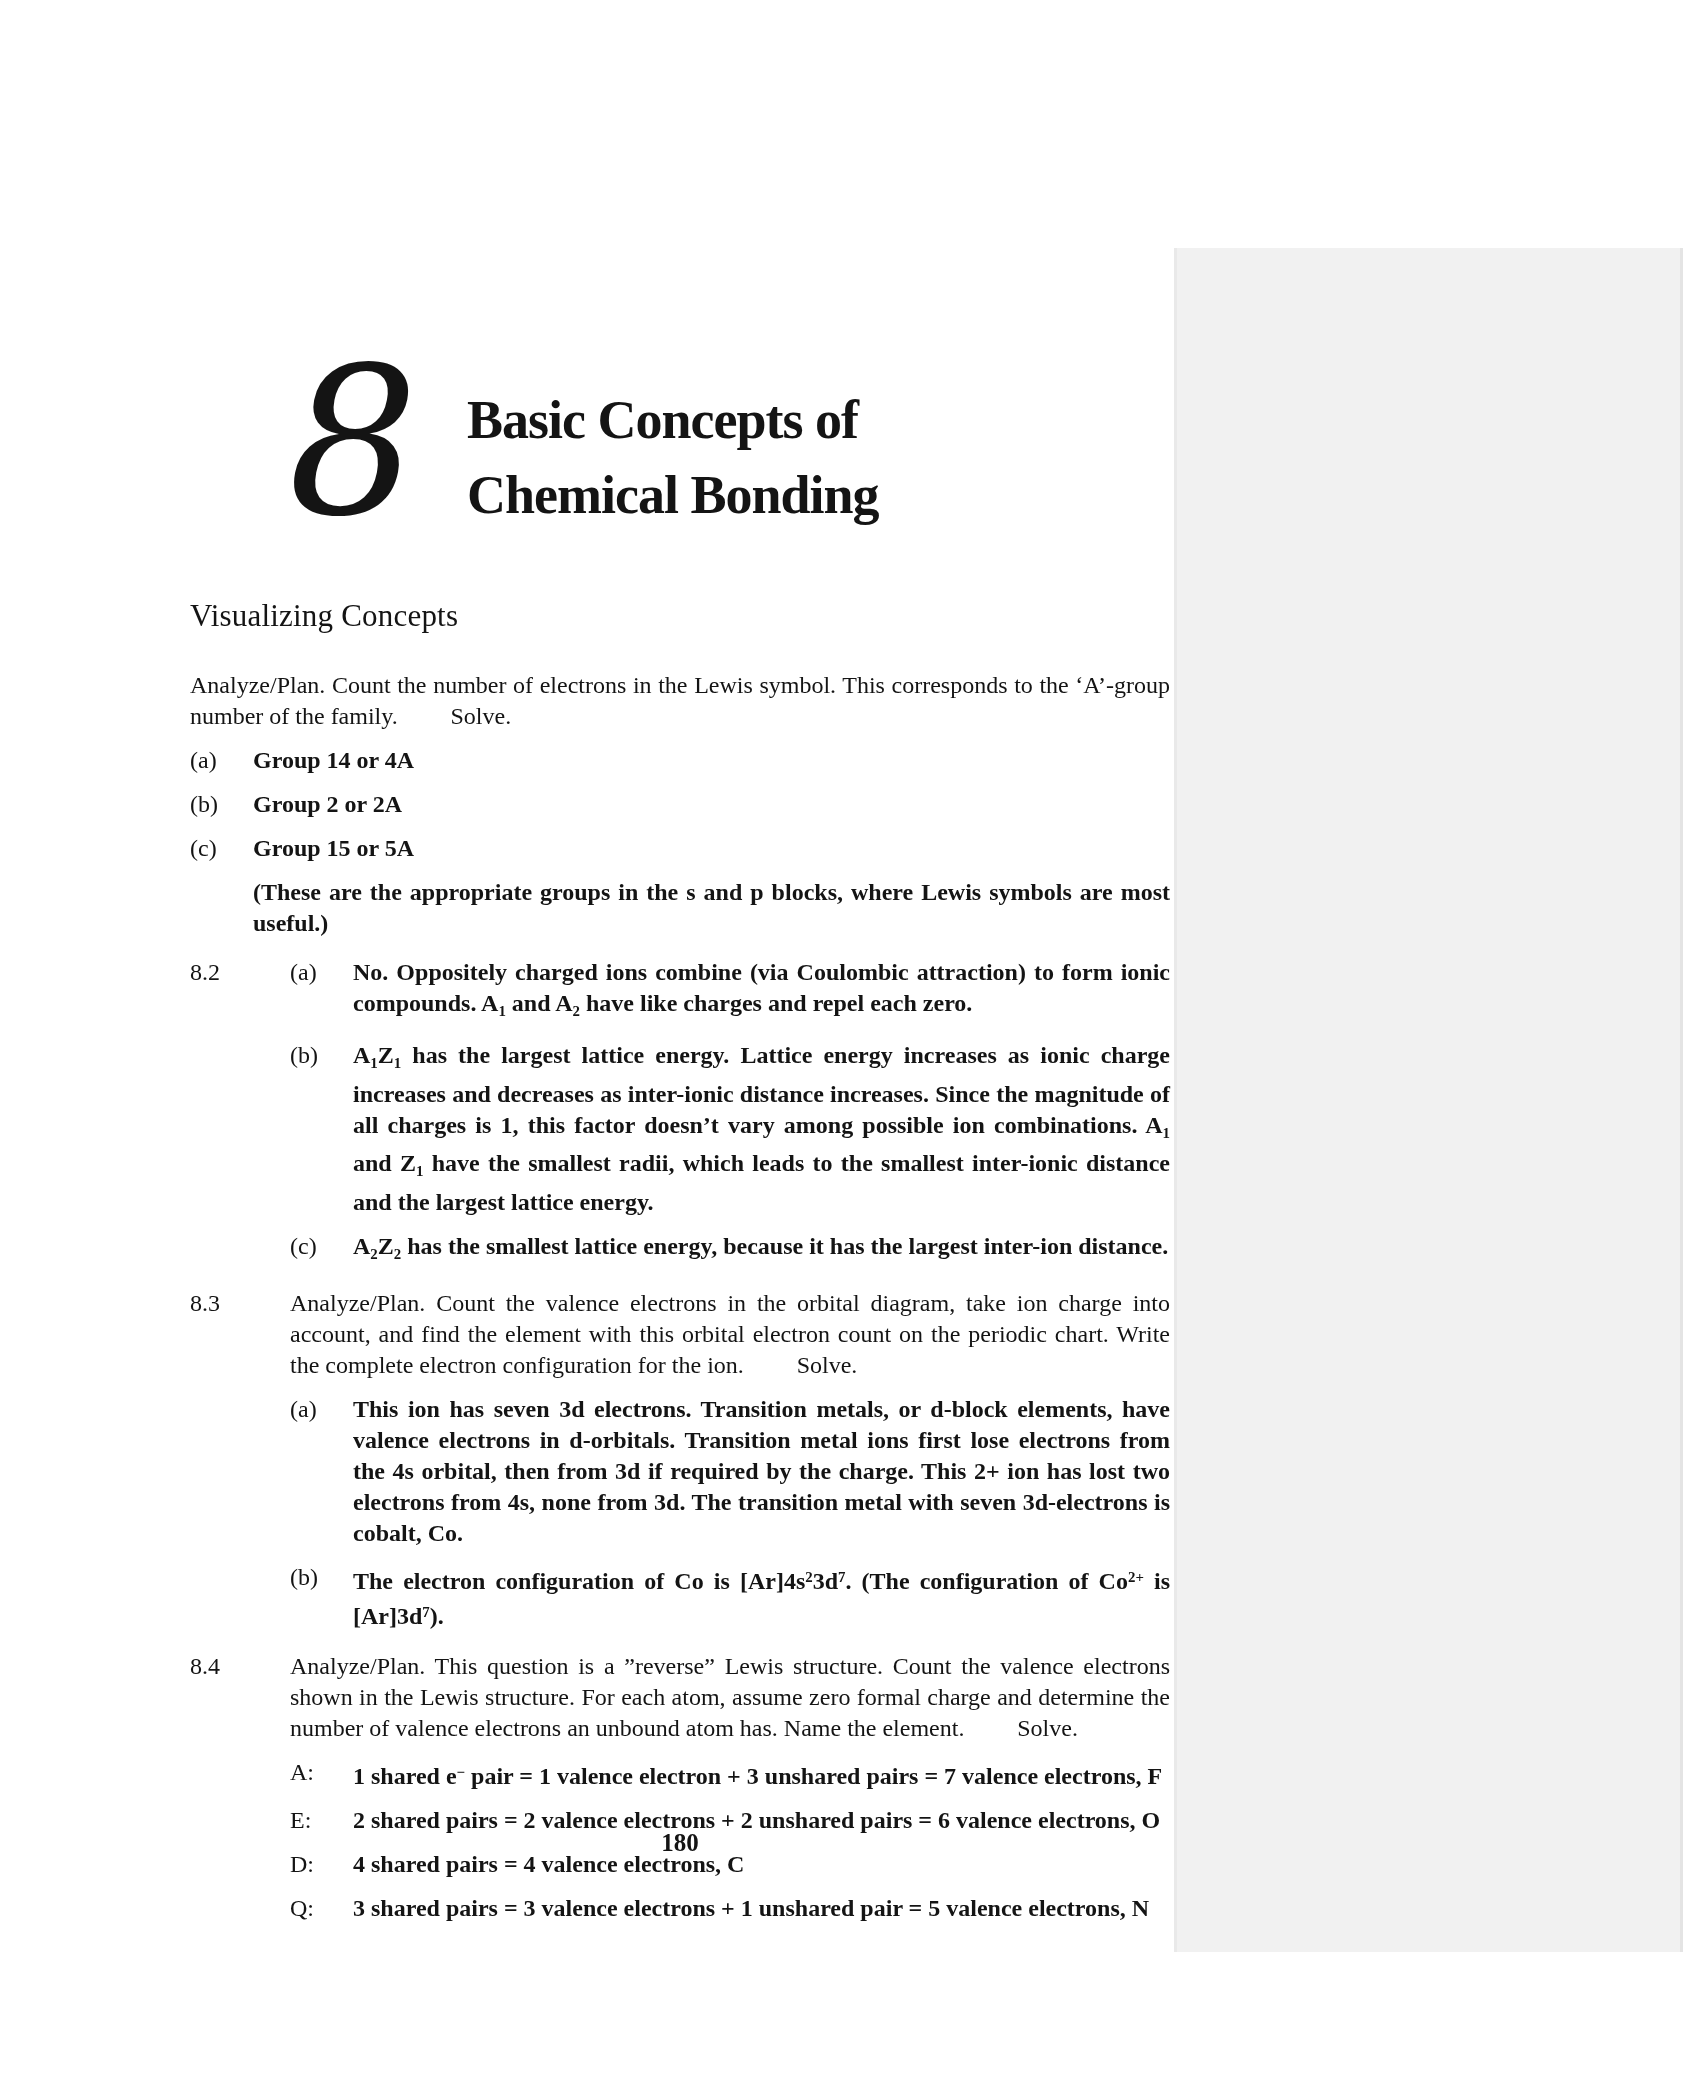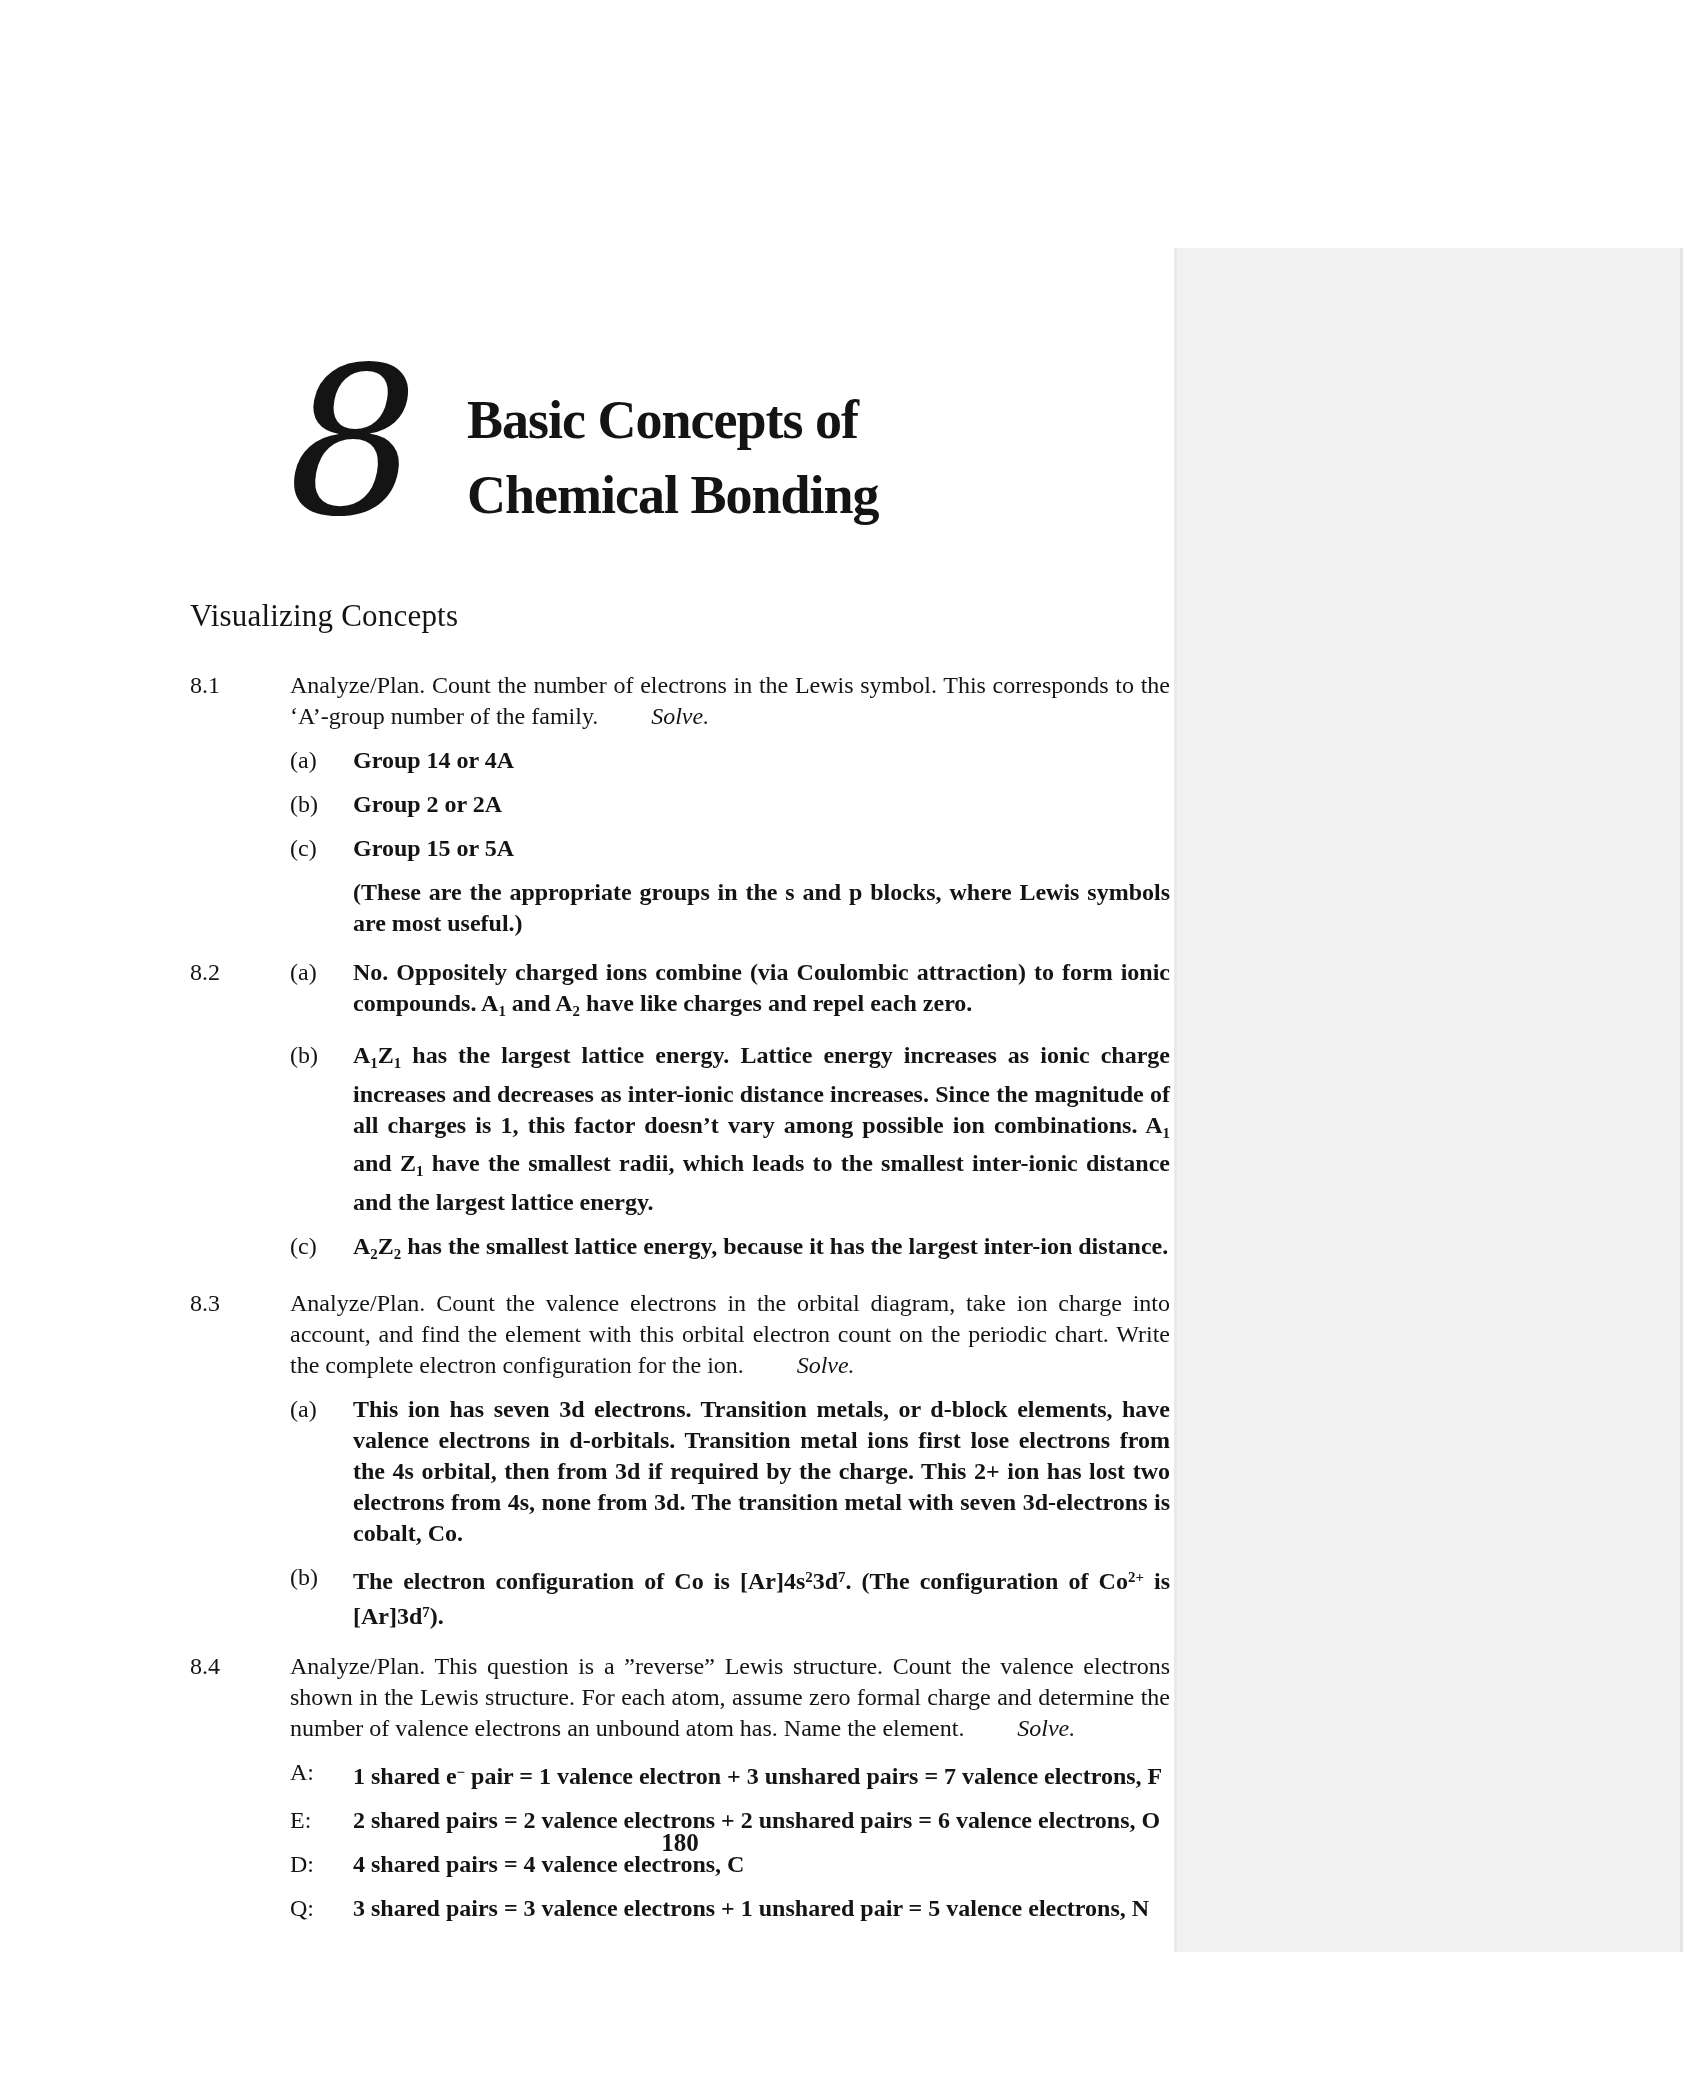--- a/index.html
+++ b/index.html
@@ -41,42 +41,41 @@
   .intro{text-align:justify;}
   .item{display:flex;margin-top:13px;}
   .ilabel{width:63px;flex:none;}
   .itext{flex:1;min-width:0;text-align:justify;font-weight:bold;}
   .page-number{
     position:absolute;left:190px;top:1829px;width:980px;
     text-align:center;font-size:25px;font-weight:700;
   }
   
   .seg-i{}
-  .seg-solve{font-style:italic;margin-left:2.2em;}
+  .seg-solve{margin-left:2.2em;}
   .seg-sub{font-size:0.62em;vertical-align:-0.32em;}
   .seg-sup{font-size:0.62em;vertical-align:0.5em;}
 </style>
 </head>
 <body>
 
 <div class="margin-panel"></div>
 
 <div class="chapter-number">8</div>
 
 <div class="chapter-title">
   <div>Basic Concepts of</div>
   <div>Chemical Bonding</div>
 </div>
 
 <div class="content">
 
   <h2 class="section-heading">Visualizing Concepts</h2>
 
   <div class="problem">
-    <div class="pnum">8.1</div>
     <div class="pbody">
       <div class="intro"><span class="seg-i">Analyze/Plan.</span><span> Count the number of electrons in the Lewis symbol. This corresponds to the ‘A’-group number of the family.</span><span class="seg-solve">Solve.</span></div>
       <div class="item">
         <span class="ilabel">(a)</span>
         <span class="itext"><span>Group 14 or 4A</span></span>
       </div>
       <div class="item">
         <span class="ilabel">(b)</span>
         <span class="itext"><span>Group 2 or 2A</span></span>
       </div>

